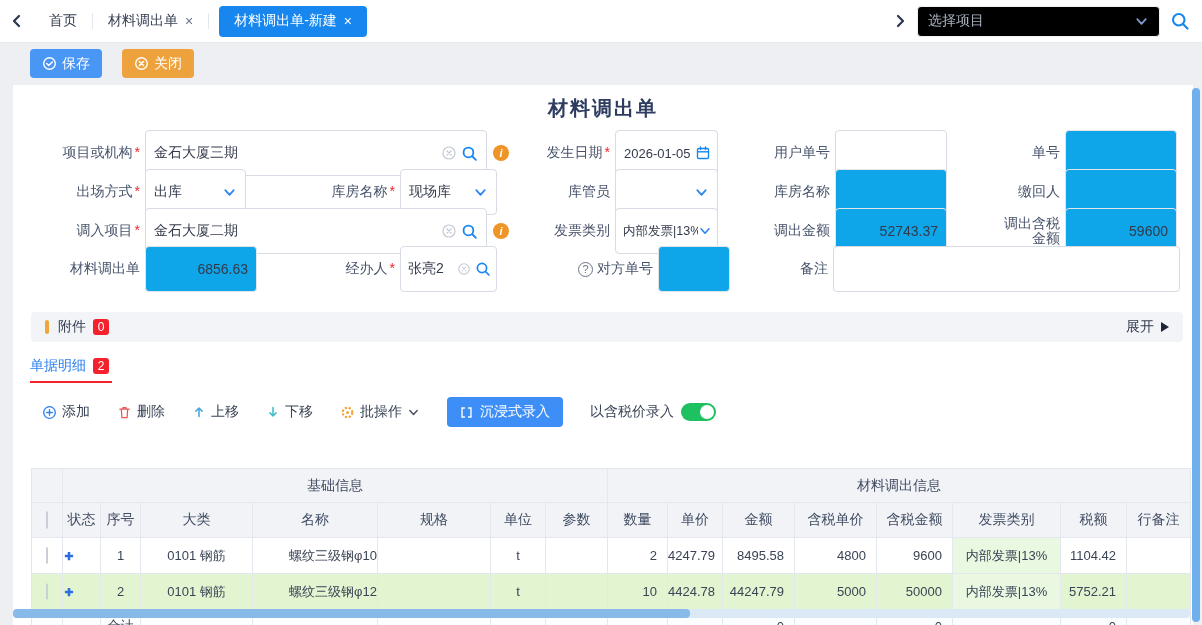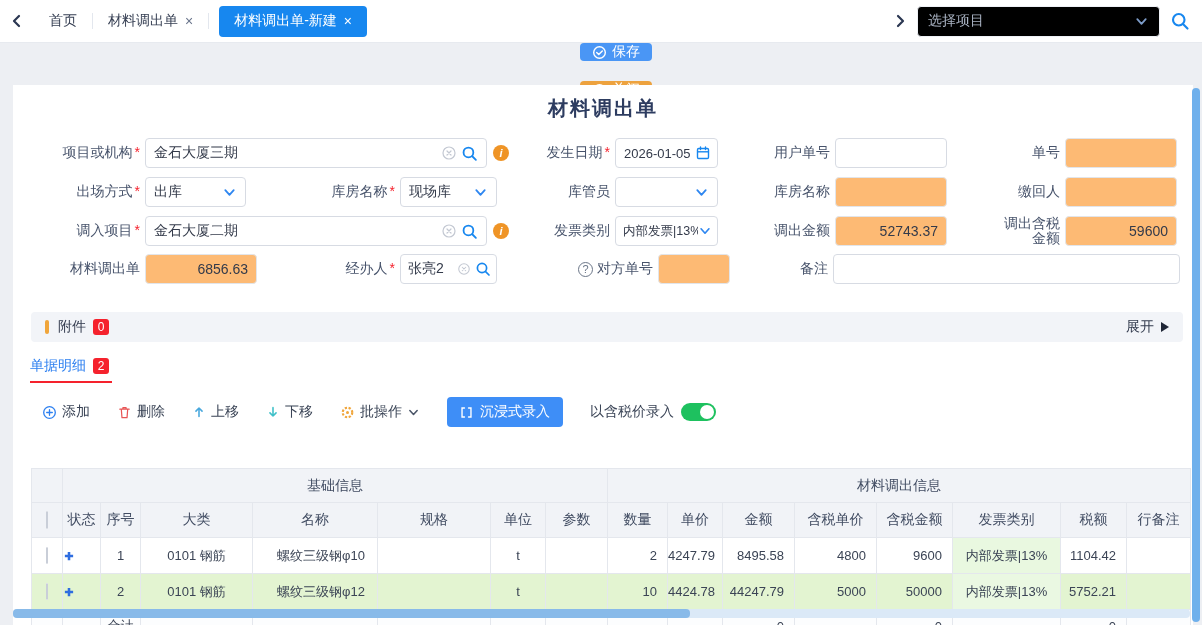--- a/index.html
+++ b/index.html
@@ -15,38 +15,38 @@
   .tab.active { background:#1787ef; color:#fff; border-radius:4px; margin:0 10px; }
   .tab.active .tabx { color:#fff; }
   .tabsep { width:1px; height:16px; background:#e3e7ee; }
   .tb-spacer { flex:1; }
   .proj-select { width:243px; height:31px; background:#000000; border:1px solid #eef1f6; border-radius:4px; display:flex; align-items:center; padding:0 10px; margin-right:10px; cursor:pointer; }
   .proj-select .ph { flex:1; font-size:14px; color:#a9b2c2; }
   .proj-select .chev { color:#7d9cc9; }
   .topsearch { color:#1787ef; margin-right:12px; cursor:pointer; }
 
   
-  .actionbar { height:41px; display:flex; align-items:center; padding-left:30px; gap:20px;flex-direction:column; }
+  .actionbar { height:41px; display:flex; align-items:center; padding-left:30px; gap:20px; }
   .btn { border:none; height:29px; border-radius:4px; color:#fff; font-size:14px; display:flex; align-items:center; gap:5px; padding:0 12px; cursor:pointer; font-family:inherit; }
   .btn.save { background:#4a96f5; }
   .btn.closeb { background:#eda23e; }
 
   
   .card { position:absolute; left:13px; top:85px; width:1180px; height:540px; background:#fff; }
   .title { position:absolute; top:10px; left:0; width:100%; text-align:center; font-size:20px; font-weight:bold; color:#2d3c60; letter-spacing:2px; }
 
   
   .fg { position:absolute; height:30px; display:flex; align-items:center; }
   .lbl { font-size:14px; color:#47536b; text-align:right; white-space:nowrap; flex:none; }
   .lbl2 { font-size:14px; color:#47536b; text-align:right; line-height:15px; flex:none; }
   .req { color:#f5222d; margin-left:2px; }
-  .inp { height:30px; border:1px solid #d7dbe3; border-radius:4px; background:#fff; display:flex; align-items:center; padding:0 8px; font-size:14px; color:#333a4a; margin-left:5px; flex:none; }
+  .inp { height:46px; border:1px solid #d7dbe3; border-radius:4px; background:#fff; display:flex; align-items:center; padding:0 8px; font-size:14px; color:#333a4a; margin-left:5px; flex:none; }
   .inp .val { flex:1; white-space:nowrap; overflow:hidden; }
   .inp.num .val { text-align:right; }
-  .inp.dis { background:#fdba74; border-color:#e2e5ea; }
+  .inp.dis { background:#0ea5e9; border-color:#e2e5ea; }
   .inp .ico { flex:none; display:flex; margin-left:4px; cursor:pointer; }
   .ico.clear { color:#c3c8d2; }
   .ico.srch, .ico.cal { color:#1787ef; }
   .ico.chevb { color:#2e86f0; margin-left:auto; }
   .infoicon { width:16px; height:16px; border-radius:50%; background:#ef9426; color:#fff; font-size:11px; font-weight:bold; font-style:italic; display:flex; align-items:center; justify-content:center; margin-left:6px; flex:none; }
   .qmark { width:15px; height:15px; border:1px solid #6b7688; border-radius:50%; color:#6b7688; font-size:11px; display:inline-flex; align-items:center; justify-content:center; margin-right:4px; flex:none; }
 
   
   .attach { position:absolute; left:18px; top:227px; width:1152px; height:30px; background:#f2f4f8; border-radius:4px; display:flex; align-items:center; padding:0 14px; }
   .attach .marker { width:4px; height:14px; background:#f0a53a; border-radius:2px; margin-right:9px; }
@@ -71,21 +71,21 @@
   
   .dtable { position:absolute; left:18px; top:350px;margin-top:33px; }
   table { border-collapse:collapse; table-layout:fixed; width:1159px; }
   th, td { border:1px solid #e4e7ed; font-weight:normal; overflow:hidden; white-space:nowrap; }
   th { background:#f1f3f7; color:#414c62; font-size:14px; }
   tr.gh th { height:34px; }
   tr.ch th { height:35px; }
   tbody td { height:36px; font-size:13px; color:#3b4455; text-align:center; }
   tr.total td { height:33px; background:#fcfdfe; }
   td.num { text-align:right; padding-right:10px; }
-  td.namecell { text-align:center; padding-left:12px; }
+  td.namecell { text-align:right; padding-left:12px; }
   tr.hl td { background:#e3f4d1; }
   td.invoice { background:#e9f8e0; }
   tr.hl td.invoice { background:#eaf8e2; }
   .cb { width:14px; height:14px; border:1px solid #c9ced8; border-radius:2px; background:#fff; margin:0 auto; cursor:pointer; }
   .plusico { color:#2e6de0; margin:0 auto; cursor:pointer; width:12px; }
 
   
   .hscroll { position:absolute; left:0; top:524px; width:1177px; height:9px; background:#dbe9f7; border-radius:4px; }
   .hthumb { width:677px; height:9px; background:#88bae9; border-radius:4px; cursor:pointer; }
   .vscroll { position:absolute; left:1192px; top:88px; width:8px; height:534px; background:#6fb0ec; border-radius:4px; cursor:pointer; }

